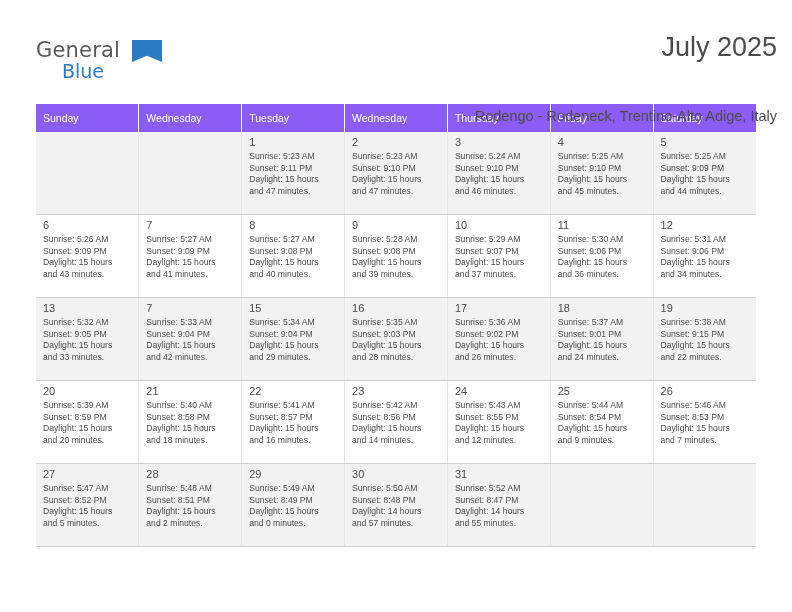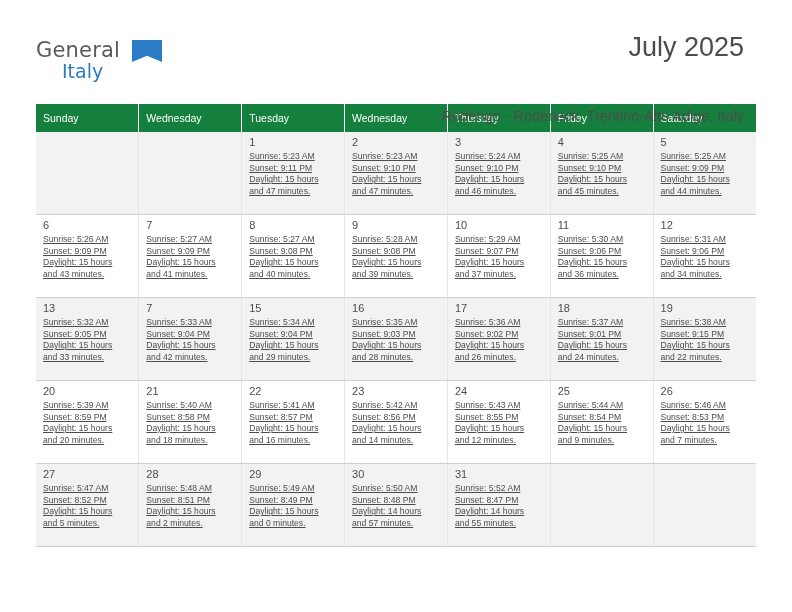--- a/index.html
+++ b/index.html
@@ -12,21 +12,21 @@
     background: #ffffff;
     font-family: "Liberation Sans", sans-serif;
     color: #333333;
     overflow: hidden;
   }
   .page {
     position: relative;
     width: 792px;
     height: 612px;
     box-sizing: border-box;
-    padding: 28px 48px 0 36px;
+    padding: 28px 15px 0 36px;
   }
   
   .header {
     position: relative;
     height: 72px;
   }
   .logo {
     position: absolute;
     left: 0;
     top: 10px;
@@ -75,21 +75,21 @@
   }
 
   
   .calendar {
     width: 720px;
     border-collapse: collapse;
     table-layout: fixed;
     margin-top: 4px;
   }
   .calendar th {
-    background: #15803d;
+    background: #8b5cf6;
     color: #ffffff;
     font-size: 10.5px;
     font-weight: normal;
     text-align: left;
     padding: 5px 0 5px 7px;
     border-right: 1px solid #ffffff;
     height: 18px;
   }
   .calendar th:last-child {
     border-right: none;
@@ -109,33 +109,32 @@
   }
   .daynum {
     font-size: 11px;
     color: #4d4d4d;
     margin-bottom: 3px;
   }
   .info {
     font-size: 8.6px;
     line-height: 11.6px;
     color: #4d4d4d;
-    text-decoration: underline;
   }
   .empty .cell-inner { padding: 0; }
 </style>
 </head>
 <body>
 
 <div class="page">
 
   <div class="header">
     <div class="logo">
       <span class="logo-general">General</span>
-      <span class="logo-blue">Italy</span>
+      <span class="logo-blue">Blue</span>
       <span class="logo-flag"></span>
     </div>
     <div class="title-month">July 2025</div>
     <div class="title-location">Rodengo - Rodeneck, Trentino-Alto Adige, Italy</div>
   </div>
 
   <table class="calendar">
     <thead>
       <tr>
         <th>Sunday</th>

